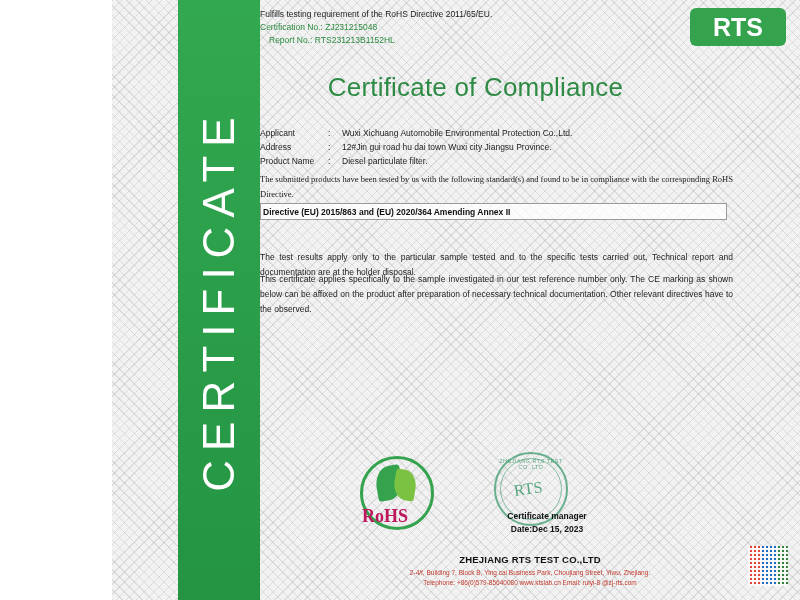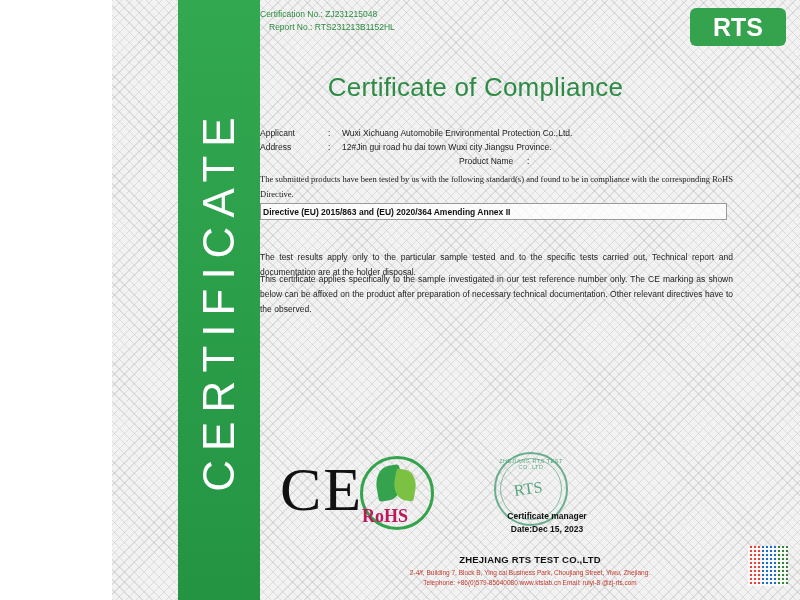--- a/index.html
+++ b/index.html
@@ -341,20 +341,21 @@
 
   <div class="page"></div>
 
   <div class="green-band">
     <div class="band-text">CERTIFICATE</div>
   </div>
 
   <div class="sheet">
 
     <div class="top-lines">
+      <div class="l1">Fulfills testing requirement of the RoHS Directive 2011/65/EU.</div>
       <div class="l2">Certification No.: ZJ231215048</div>
       <div class="l3">Report No.: RTS231213B1152HL</div>
     </div>
 
     <div class="rts-logo">
       <span class="txt">RTS</span>
     </div>
 
     <div class="title">Certificate of Compliance</div>
 
@@ -365,35 +366,35 @@
         <div class="field-value">Wuxi Xichuang Automobile Environmental Protection Co.,Ltd.</div>
       </div>
       <div class="field-row">
         <div class="field-label">Address</div>
         <div class="field-colon">:</div>
         <div class="field-value">12#Jin gui road hu dai town Wuxi city Jiangsu Province.</div>
       </div>
       <div class="field-row">
         <div class="field-label">Product Name</div>
         <div class="field-colon">:</div>
+        <div class="field-value">Diesel particulate filter.</div>
       </div>
     </div>
 
     <div class="para p1">The submitted products have been tested by us with the following standard(s) and found to be in compliance with the corresponding RoHS Directive.</div>
 
     <div class="directive-box">
       <span>Directive (EU) 2015/863 and (EU) 2020/364 Amending Annex II</span>
     </div>
 
     <div class="para p3">The test results apply only to the particular sample tested and to the specific tests carried out, Technical report and documentation are at the holder disposal.</div>
     <div class="para p4">This certificate applies specifically to the sample investigated in our test reference number only. The CE marking as shown below can be affixed on the product after preparation of necessary technical documentation. Other relevant directives have to the observed.</div>
 
     <div class="marks">
 
-      <div class="ce-mark">CE</div>
 
       <div class="rohs-mark">
         <div class="rohs-circle"></div>
         <div class="rohs-leaf"></div>
         <div class="rohs-leaf2"></div>
         <div class="rohs-text">RoHS</div>
       </div>
 
       <div class="stamp">
         <div class="stamp-ring"></div>

